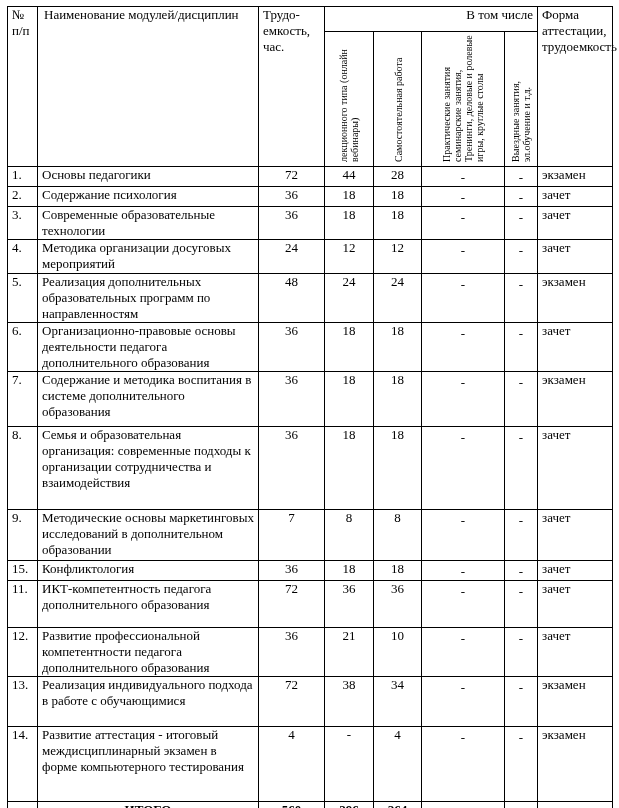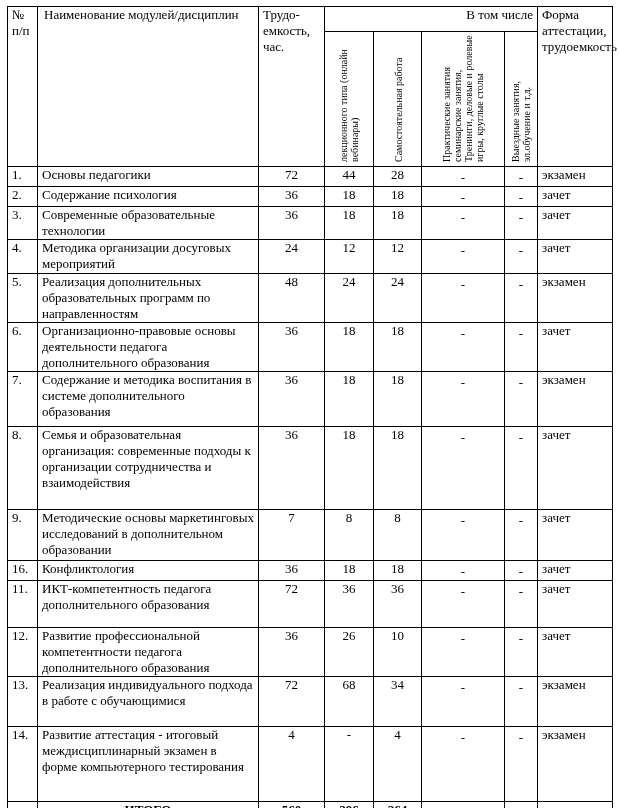--- a/index.html
+++ b/index.html
@@ -151,21 +151,21 @@
         <td>9.</td>
         <td class="cell-name">Методические основы маркетинговых исследований в дополнительном образовании</td>
         <td class="num">7</td>
         <td class="num">8</td>
         <td class="num">8</td>
         <td class="num" style="padding-top: 3px;">-</td>
         <td class="num" style="padding-top: 3px;">-</td>
         <td class="att">зачет</td>
       </tr>
       <tr style="height: 17px;">
-        <td>16.</td>
+        <td>15.</td>
         <td class="cell-name">Конфликтология</td>
         <td class="num">36</td>
         <td class="num">18</td>
         <td class="num">18</td>
         <td class="num" style="padding-top: 3px;">-</td>
         <td class="num" style="padding-top: 3px;">-</td>
         <td class="att">зачет</td>
       </tr>
       <tr style="height: 47px;">
         <td>11.</td>
@@ -174,31 +174,31 @@
         <td class="num">36</td>
         <td class="num">36</td>
         <td class="num" style="padding-top: 3px;">-</td>
         <td class="num" style="padding-top: 3px;">-</td>
         <td class="att">зачет</td>
       </tr>
       <tr style="height: 49px;">
         <td>12.</td>
         <td class="cell-name">Развитие профессиональной компетентности педагога дополнительного образования</td>
         <td class="num">36</td>
-        <td class="num">26</td>
+        <td class="num">21</td>
         <td class="num">10</td>
         <td class="num" style="padding-top: 3px;">-</td>
         <td class="num" style="padding-top: 3px;">-</td>
         <td class="att">зачет</td>
       </tr>
       <tr style="height: 50px;">
         <td>13.</td>
         <td class="cell-name">Реализация индивидуального подхода в работе с обучающимися</td>
         <td class="num">72</td>
-        <td class="num">68</td>
+        <td class="num">38</td>
         <td class="num">34</td>
         <td class="num" style="padding-top: 3px;">-</td>
         <td class="num" style="padding-top: 3px;">-</td>
         <td class="att">экзамен</td>
       </tr>
       <tr style="height: 75px;">
         <td>14.</td>
         <td class="cell-name">Развитие аттестация - итоговый междисциплинарный экзамен в форме компьютерного тестирования</td>
         <td class="num">4</td>
         <td class="num">-</td>

